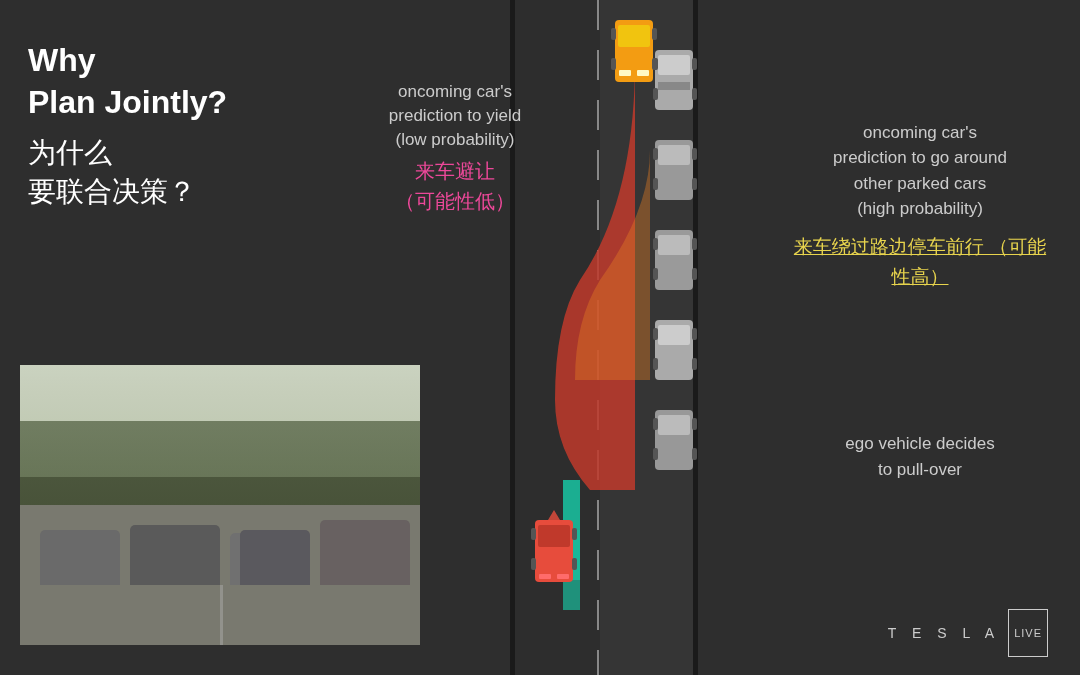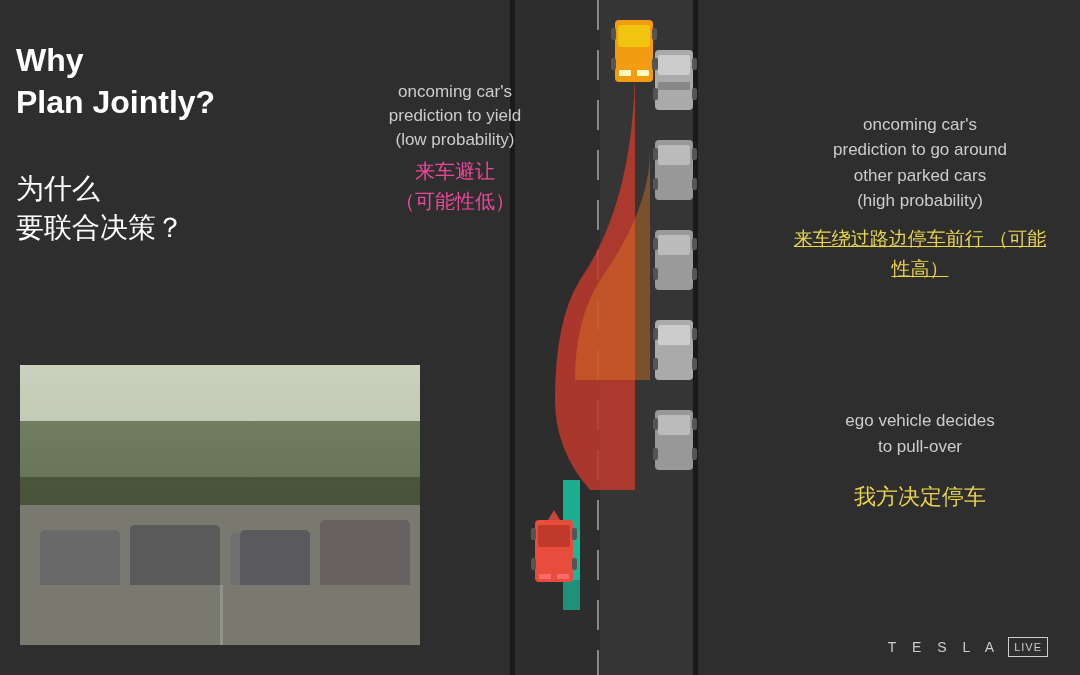--- a/index.html
+++ b/index.html
@@ -20,39 +20,38 @@
       background: #2e2e2e;
     }
 
     
     .left-panel {
       width: 380px;
       height: 100%;
       display: flex;
       flex-direction: column;
       justify-content: flex-start;
-      padding: 40px 30px 30px 16px;
+      padding: 40px 30px 30px 28px;
       position: relative;
     }
 
     .title-english {
       color: #ffffff;
       font-size: 32px;
       font-weight: bold;
       line-height: 1.3;
       margin-bottom: 10px;
     }
 
     .title-chinese {
       color: #ffffff;
       font-size: 28px;
       font-weight: normal;
       line-height: 1.4;
       margin-bottom: 30px;
-      margin-top: 36px;
     }
 
     .label-yield-en {
       color: #cccccc;
       font-size: 17px;
       line-height: 1.4;
       text-align: center;
       margin-bottom: 5px;
     }
 
@@ -127,21 +126,21 @@
       font-size: 14px;
       letter-spacing: 6px;
       font-weight: 300;
     }
 
     .live-badge {
       background: transparent;
       border: 1px solid #cccccc;
       color: #cccccc;
       font-size: 11px;
-      padding: 3px 5px;
+      padding: 17px 5px;
       letter-spacing: 1px;
     }
 
     
     .road-svg {
       position: absolute;
       left: 415px;
       top: 0;
       width: 360px;
       height: 675px;
@@ -320,21 +319,20 @@
       </div>
       <div class="right-mid-cn" style="color:#e8d44d; font-size:19px; margin-top:10px; line-height:1.6;text-decoration:underline;">来车绕过路边停车前行
 （可能性高）</div>
     </div>
 
     <div class="right-bottom-section" style="margin-bottom:60px;">
       <div class="right-bottom-en">
         ego vehicle decides<br>
         to pull-over
       </div>
-      <div class="right-bottom-cn" style="color:#e8d44d; font-size:22px; margin-top:8px;">我方决定停车</div>
     </div>
   </div>
 
   <div class="tesla-logo">
     <span class="tesla-text">T E S L A</span>
     <span class="live-badge">LIVE</span>
   </div>
 
 </div>
 

